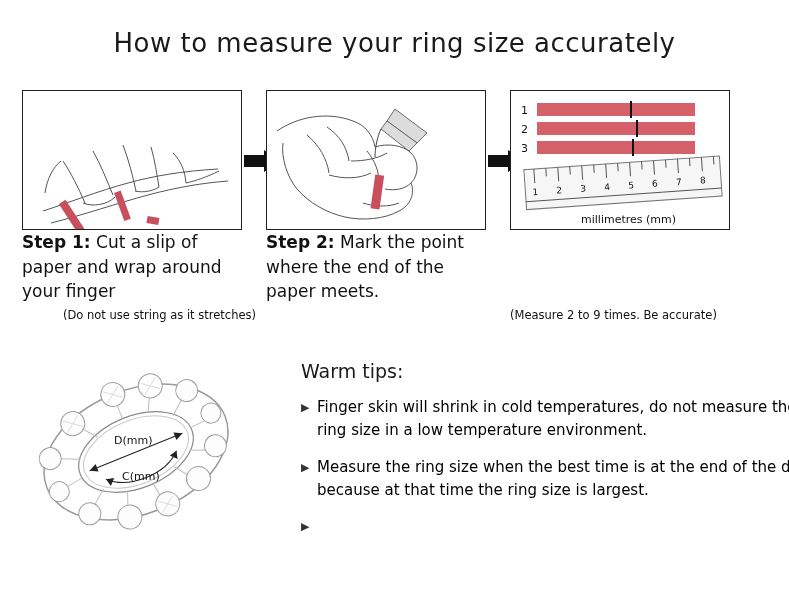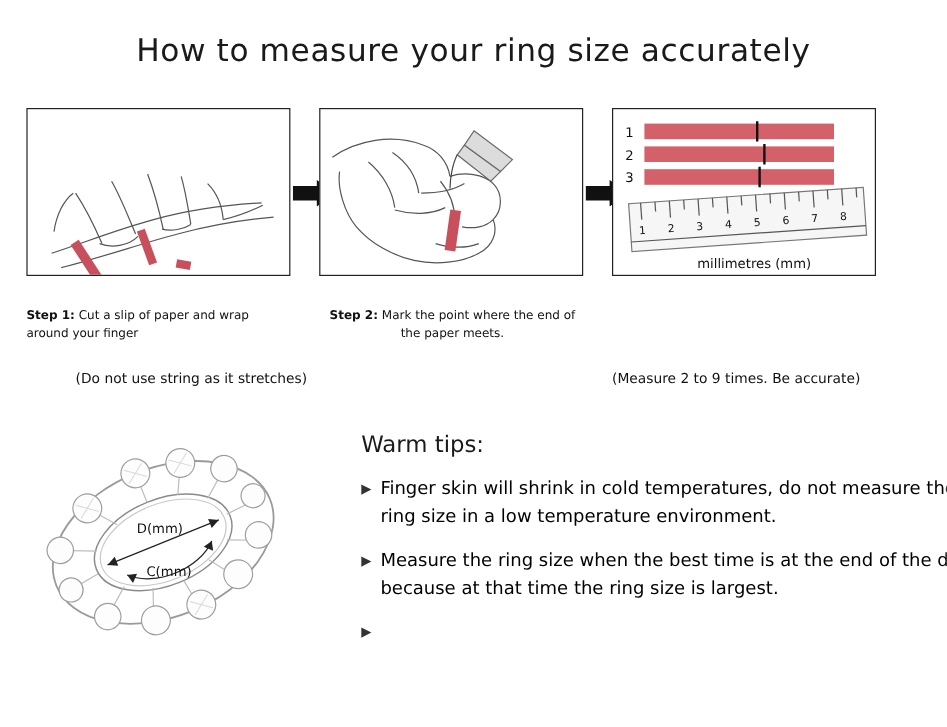--- a/index.html
+++ b/index.html
@@ -52,27 +52,27 @@
   .imgbox {
     width: 220px;
     height: 140px;
     border: 1px solid #222;
     background: #fff;
     position: relative;
     overflow: hidden;
     box-sizing: border-box;
   }
   .caption {
-    margin-top: 27px;
-    font-size: 10px;
+    margin-top: 0;
+    font-size: 17px;
     line-height: 1.45;
     color: #111;
   }
   .caption b { font-weight: bold; }
-  .caption.center { text-align: center; }
+  .caption.center { text-align: left; }
   .note {
     position: absolute;
     font-size: 11.5px;
     color: #111;
   }
   .note1 { left: 16px; top: 218px; margin-left: 29px; }
   .note3 { left: 492px; top: 218px; }
 
   
   .arrow {

